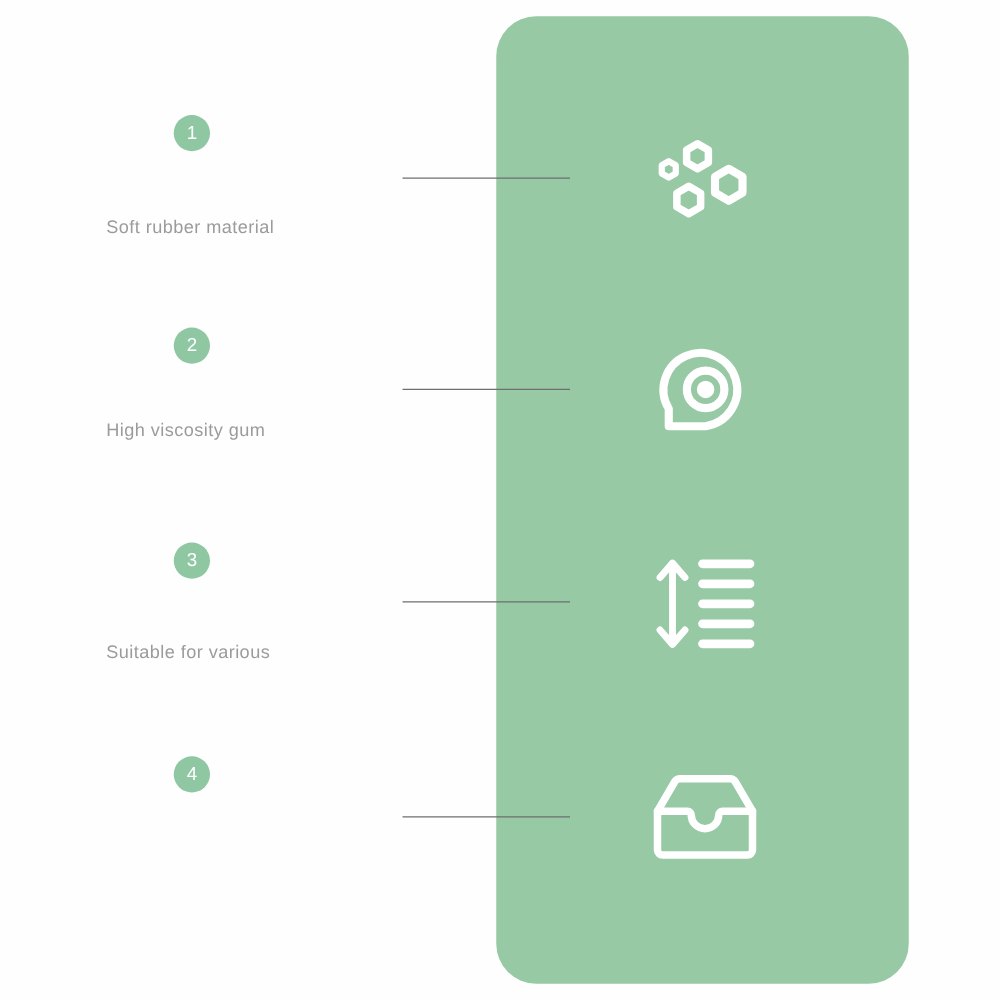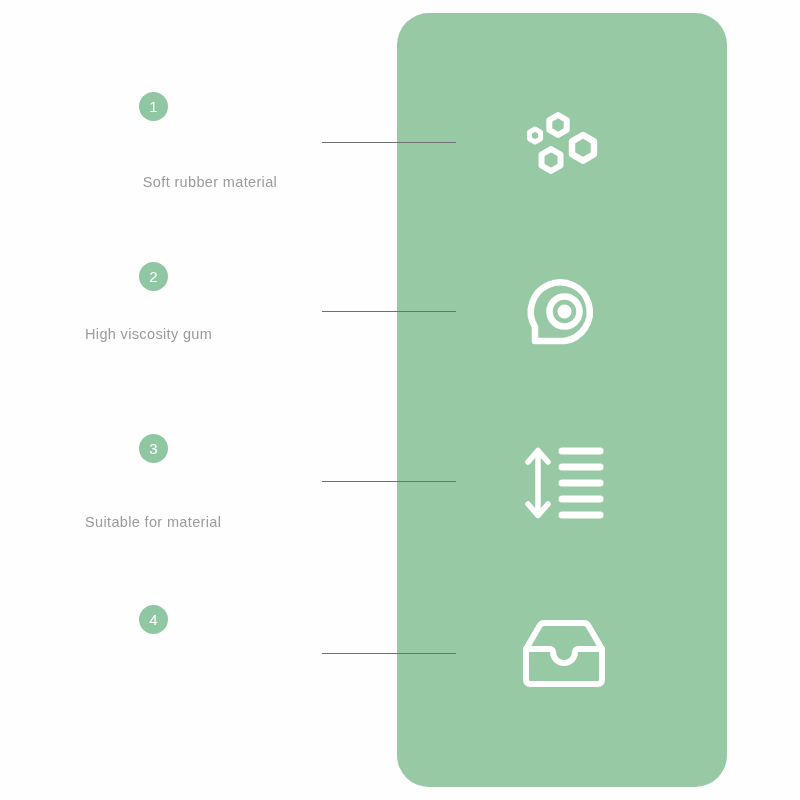--- a/index.html
+++ b/index.html
@@ -72,53 +72,53 @@
 </style>
 </head>
 <body>
 
 <div id="stage">
 
   <div id="green-panel"></div>
 
   <div class="connector" style="top:142px;"></div>
   <div class="badge" style="top:92px;">1</div>
-  <div class="caption" style="top:174px;text-align:center;">Soft rubber material</div>
+  <div class="caption" style="top:174px;">Soft rubber material</div>
   <div class="icon-slot" style="top:97px;">
     <svg width="92" height="92" viewBox="0 0 92 92" fill="none" stroke="#ffffff" stroke-linejoin="round" stroke-linecap="round">
 
       <polygon points="40,18 48.7,23 48.7,33 40,38 31.3,33 31.3,23" stroke-width="6"></polygon>
 
       <polygon points="17,32 22.6,35.2 22.6,41.8 17,45 11.4,41.8 11.4,35.2" stroke-width="5"></polygon>
 
       <polygon points="33,52 42.5,57.5 42.5,68.5 33,74 23.5,68.5 23.5,57.5" stroke-width="6"></polygon>
 
       <polygon points="65,38 76,44.4 76,57.2 65,63.6 54,57.2 54,44.4" stroke-width="6.5"></polygon>
     </svg>
   </div>
 
   <div class="connector" style="top:311px;"></div>
   <div class="badge" style="top:262px;">2</div>
-  <div class="caption" style="top:326px;">High viscosity gum</div>
+  <div class="caption" style="top:337px;">High viscosity gum</div>
   <div class="icon-slot" style="top:265px;">
     <svg width="92" height="92" viewBox="0 0 92 92" fill="none" stroke="#ffffff" stroke-linecap="round" stroke-linejoin="round">
 
       <path d="M 24.5 76 L 17 76 L 17 62
                A 29.5 29.5 0 1 1 46.5 76
                L 24.5 76 Z" stroke-width="6.5"></path>
 
       <circle cx="46.5" cy="46.5" r="15" stroke-width="6.5"></circle>
 
       <circle cx="46.5" cy="46.5" r="4.5" fill="#ffffff" stroke-width="5"></circle>
     </svg>
   </div>
 
   <div class="connector" style="top:481px;"></div>
   <div class="badge" style="top:434px;">3</div>
-  <div class="caption" style="top:514px;">Suitable for material</div>
+  <div class="caption" style="top:514px;">Suitable for various</div>
   <div class="icon-slot" style="top:437px;">
     <svg width="92" height="92" viewBox="0 0 92 92" fill="none" stroke="#ffffff" stroke-linecap="round" stroke-linejoin="round">
 
       <line x1="20" y1="14" x2="20" y2="78" stroke-width="5.5"></line>
       <polyline points="10,25 20,13.5 30,25" stroke-width="5.5"></polyline>
       <polyline points="10,67 20,78.5 30,67" stroke-width="5.5"></polyline>
 
       <line x1="44" y1="14" x2="82" y2="14" stroke-width="7"></line>
       <line x1="44" y1="30" x2="82" y2="30" stroke-width="7"></line>
       <line x1="44" y1="46" x2="82" y2="46" stroke-width="7"></line>

